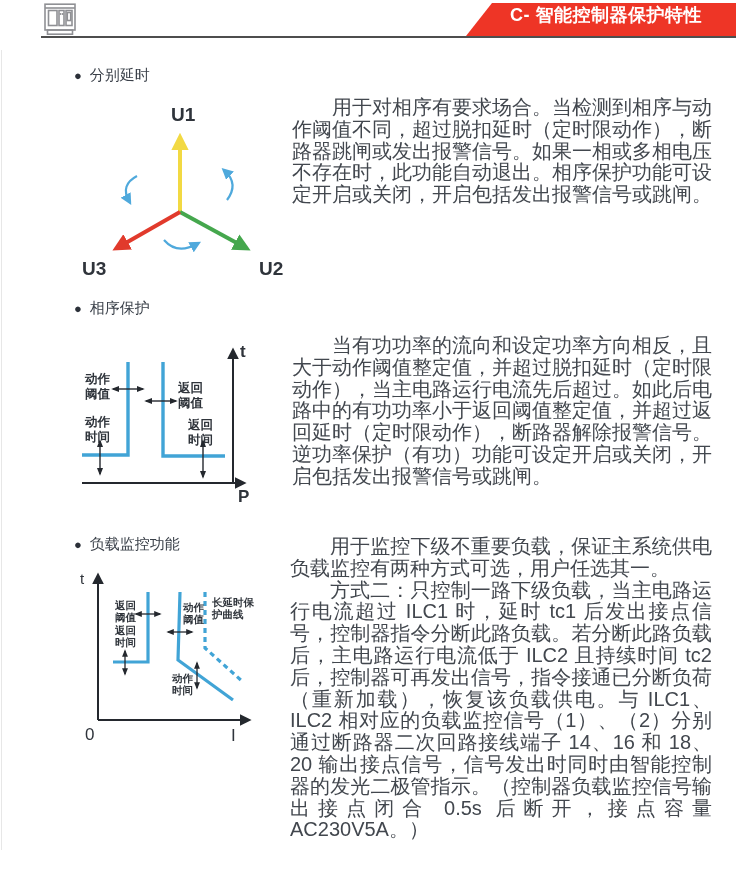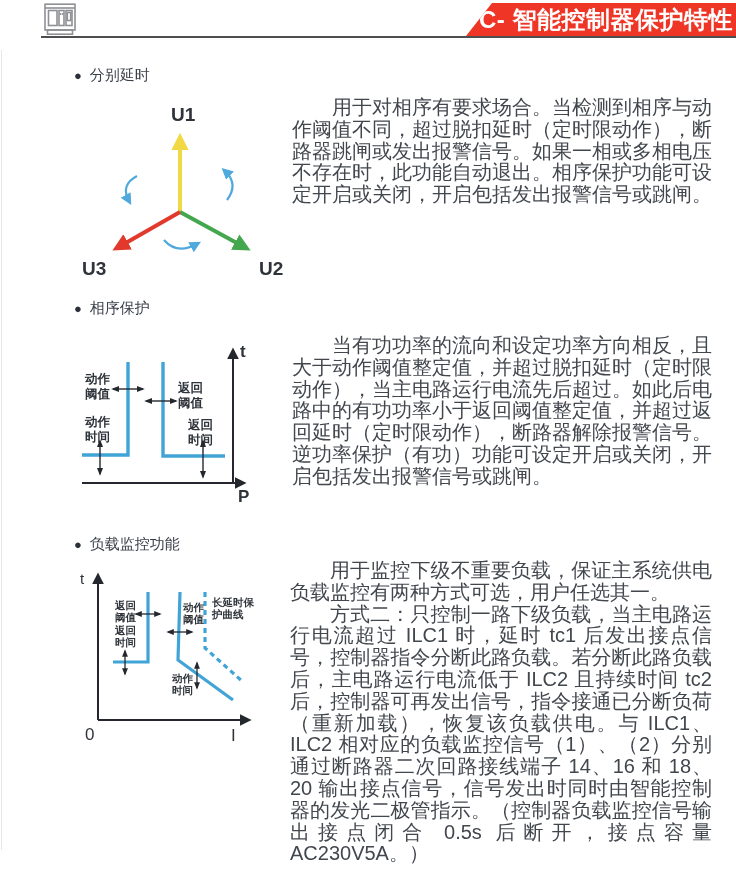--- a/index.html
+++ b/index.html
@@ -6,23 +6,23 @@
   .page{
     position:relative;width:736px;height:883px;background:#ffffff;overflow:hidden;
     font-family:"Liberation Sans","DejaVu Sans",sans-serif;
   }
   .abs{position:absolute;}
   
   .page-edge{position:absolute;left:1px;top:50px;width:1px;height:800px;background:#e7e7e7;}
   .header-rule{position:absolute;left:41px;top:36px;width:695px;height:2px;background:#4e4e4e;}
   .banner{
     position:absolute;left:466px;top:3px;width:270px;height:33px;
-    display:flex;align-items:center;justify-content:center;
+    display:flex;justify-content:center;
     clip-path:polygon(26px 0,100% 0,100% 100%,0 100%);
-    font-weight:bold;font-size:24px;letter-spacing:0.5px;padding-left:10px;box-sizing:border-box;
+    font-weight:bold;font-size:18px;letter-spacing:0.5px;padding-left:10px;box-sizing:border-box;
   }
   
   .section-title{
     display:flex;align-items:center;gap:8px;
     font-size:15px;color:#3a4049;
   }
   .bullet{font-size:13px;line-height:1;color:#2b3038;}
   .body-text{
     font-size:20px;line-height:21.8px;color:#42474e;text-align:justify;
   }
@@ -160,18 +160,18 @@
     <text x="107" y="53" font-size="10.5" class="chart-lbl">动作</text>
     <text x="107" y="65" font-size="10.5" class="chart-lbl">阈值</text>
     <line x1="92" y1="74" x2="116" y2="74" stroke="#24282e" stroke-width="1.3" marker-start="url(#arwDs)" marker-end="url(#arwD)"></line>
     <text x="96" y="124" font-size="10.5" class="chart-lbl">动作</text>
     <text x="96" y="136" font-size="10.5" class="chart-lbl">时间</text>
     <line x1="121" y1="105" x2="121" y2="130" stroke="#24282e" stroke-width="1.3" marker-start="url(#arwDs)" marker-end="url(#arwD)"></line>
     <text x="136" y="48" font-size="10.5" class="chart-lbl">长延时保</text>
     <text x="136" y="60" font-size="10.5" class="chart-lbl">护曲线</text>
   </svg>
 
-  <div class="abs body-text" style="left:290px;top:560px;width:422px">
+  <div class="abs body-text" style="left:290px;top:536px;width:422px">
     <p>用于监控下级不重要负载，保证主系统供电负载监控有两种方式可选，用户任选其一。</p>
     <p>方式二：只控制一路下级负载，当主电路运行电流超过 ILC1 时，延时 tc1 后发出接点信号，控制器指令分断此路负载。若分断此路负载后，主电路运行电流低于 ILC2 且持续时间 tc2 后，控制器可再发出信号，指令接通已分断负荷（重新加载），恢复该负载供电。与 ILC1、ILC2 相对应的负载监控信号（1）、（2）分别通过断路器二次回路接线端子 14、16 和 18、20 输出接点信号，信号发出时同时由智能控制器的发光二极管指示。（控制器负载监控信号输出接点闭合 0.5s 后断开，接点容量 AC230V5A。）</p>
   </div>
 
 </div>
 
 </body></html>

